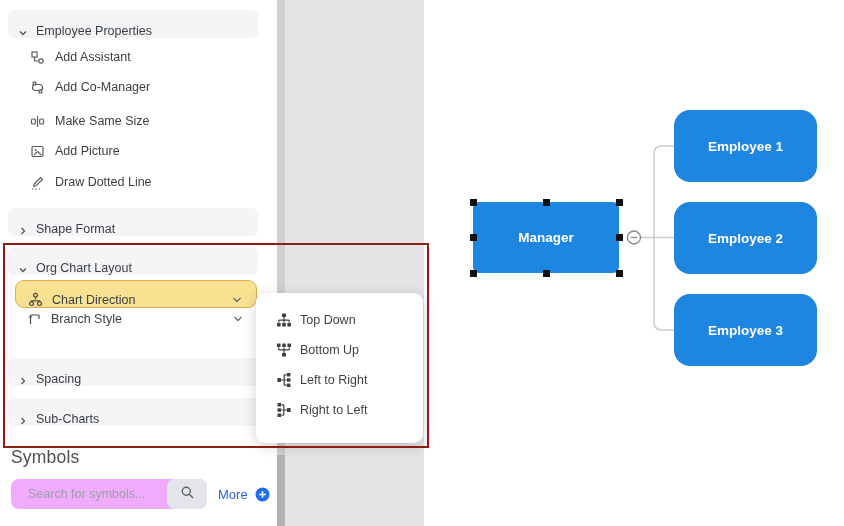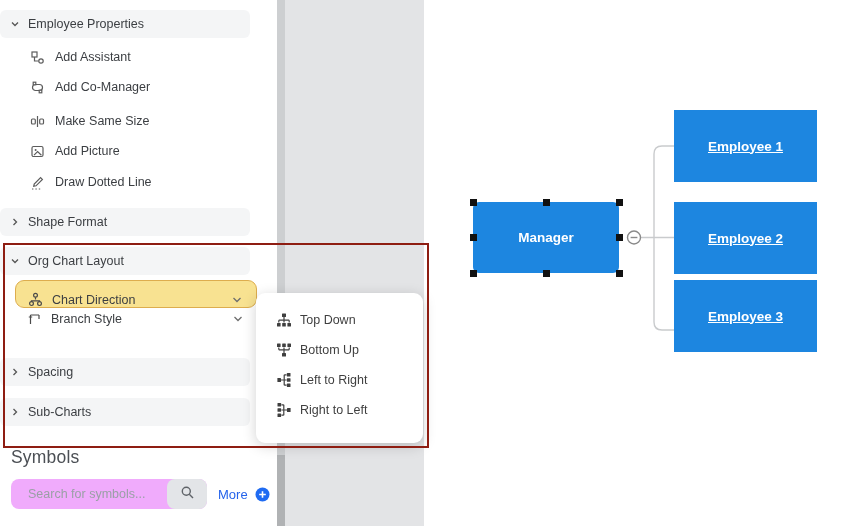--- a/index.html
+++ b/index.html
@@ -4,23 +4,23 @@
 <style>
   * { margin:0; padding:0; box-sizing:border-box; }
   html,body { background:#fff; }
   .app {
     position:relative; width:844px; height:526px; overflow:hidden;
     font-family:"Liberation Sans", sans-serif; color:#3b3e42; background:#fff;
   }
   
   .sidebar { position:absolute; left:0; top:0; width:277px; height:526px; background:#fff; }
   .panel-header {
-    position:absolute; left:0; width:250px; height:28px;
+    position:absolute; left:8px; width:250px; height:28px;
     background:#f4f5f6; border-radius:6px;
-    display:flex; align-items:center; gap:8px; padding:0 10px;
+    display:flex; align-items:flex-end; gap:8px; padding:0 10px;
     font-size:12.5px; color:#3b3e42; cursor:pointer;
   }
   .tool-item {
     position:absolute; left:30px; height:18px;
     display:flex; align-items:center; gap:10px;
     font-size:12.5px; color:#3b3e42; cursor:pointer;
   }
   .layout-row {
     position:absolute; left:15px; width:242px; height:28px;
     display:flex; align-items:flex-end; gap:9px; padding:0 12px;
@@ -58,24 +58,24 @@
   .gray-panel { position:absolute; left:285px; top:0; width:139px; height:526px; background:#e3e4e6; }
   
   .canvas { position:absolute; left:424px; top:0; width:420px; height:526px; background:#fff; }
   .wires { position:absolute; left:0; top:0; pointer-events:none; }
   .node {
     position:absolute; display:flex; align-items:center; justify-content:center;
     background:var(--node-fill,#1d86e0); color:#fff;
     font-size:13.5px; font-weight:700; cursor:pointer;
   }
   .node.manager  { left:473px; top:202px; width:146px; height:71px; border-radius:6px; }
-  .node.emp      { width:143px; height:72px; border-radius:0;text-decoration:underline; }
+  .node.emp      { width:143px; height:72px; border-radius:16px; }
   .node.emp1 { left:674px; top:110px; }
   .node.emp2 { left:674px; top:202px; }
-  .node.emp3 { left:674px; top:280px;align-items:center; }
+  .node.emp3 { left:674px; top:294px;align-items:center; }
   .handle { position:absolute; width:7px; height:7px; background:#111; cursor:grab; }
   
   .dropdown {
     position:absolute; left:256px; top:293px; width:167px; height:150px;
     background:#fff; border-radius:9px; z-index:40;
     box-shadow:0 3px 14px rgba(0,0,0,.18); padding-top:12px;
   }
   .menu-item {
     height:30px; display:flex; align-items:center; gap:8px;
     padding:0 14px 0 20px; font-size:12.5px; color:#3f3f3f; cursor:pointer;

